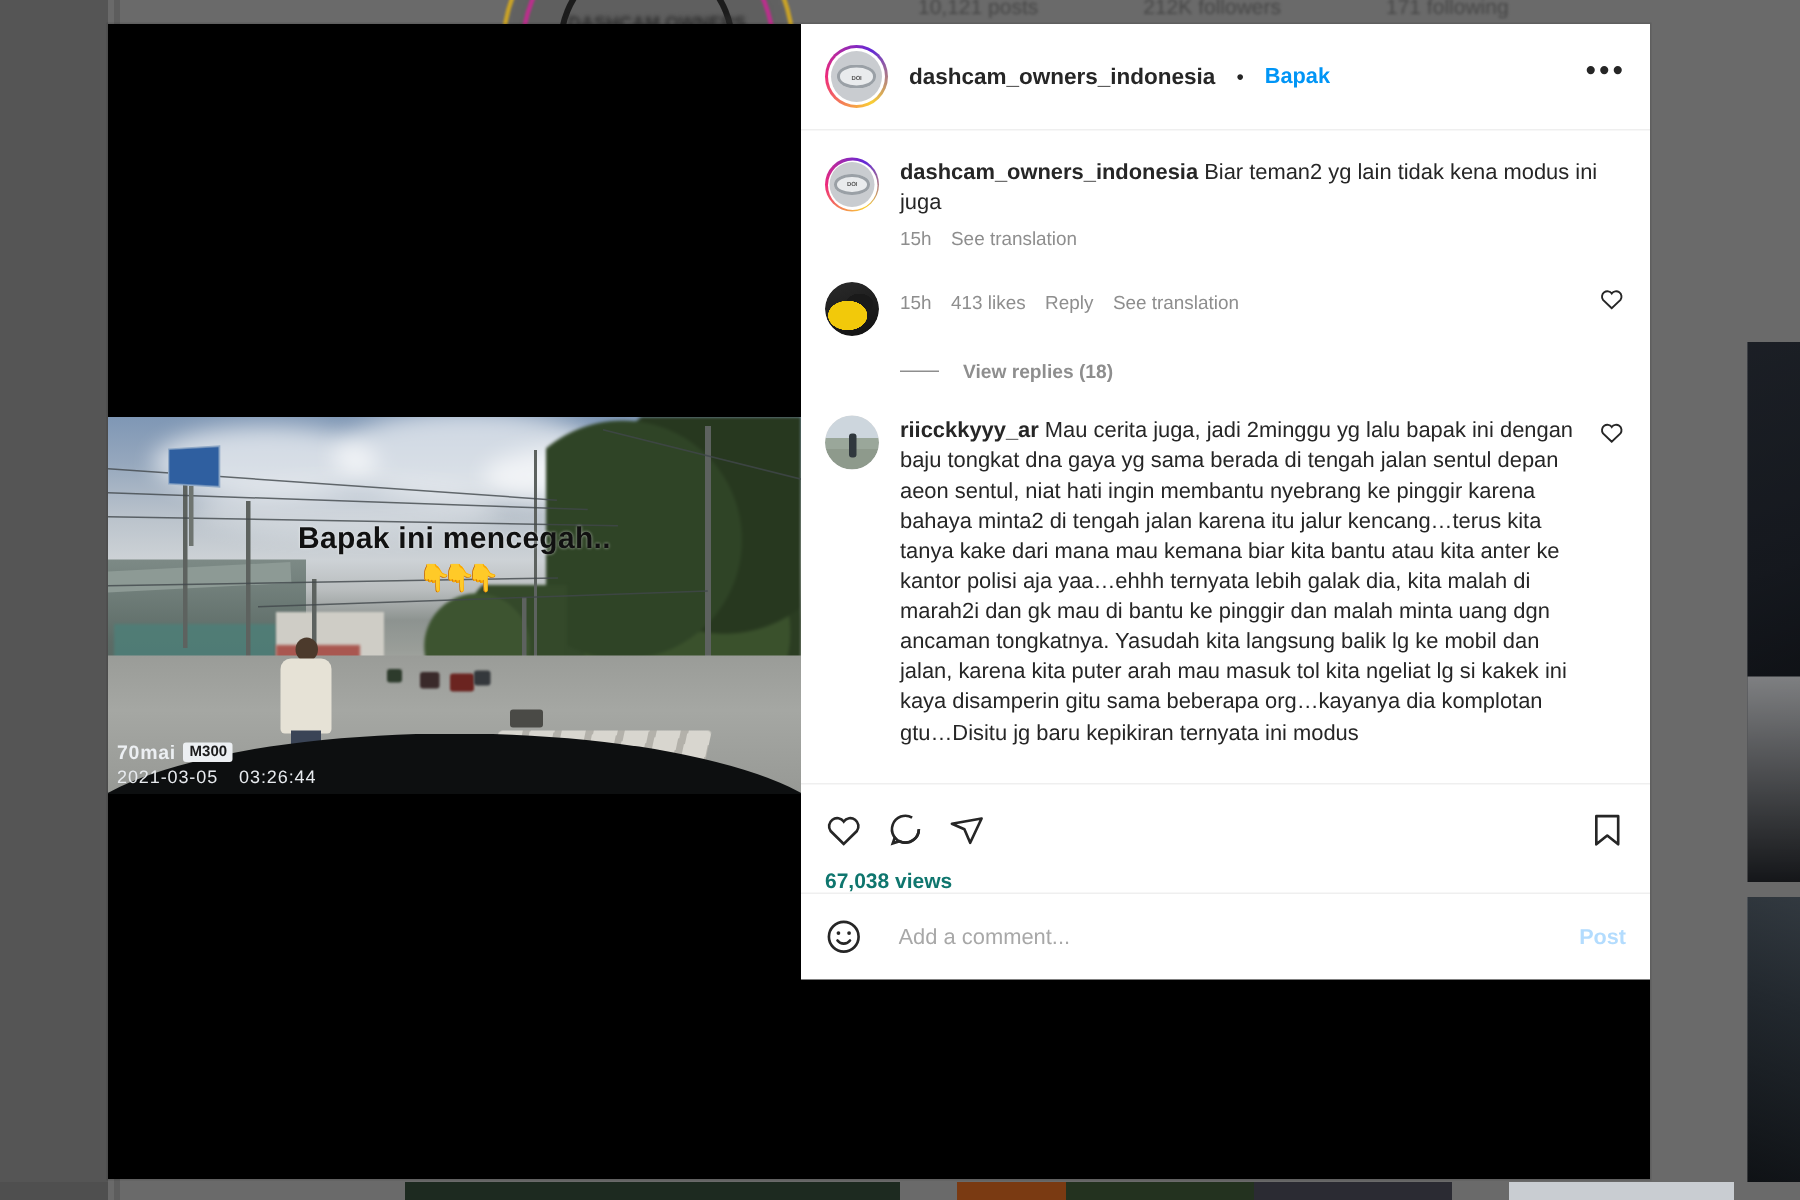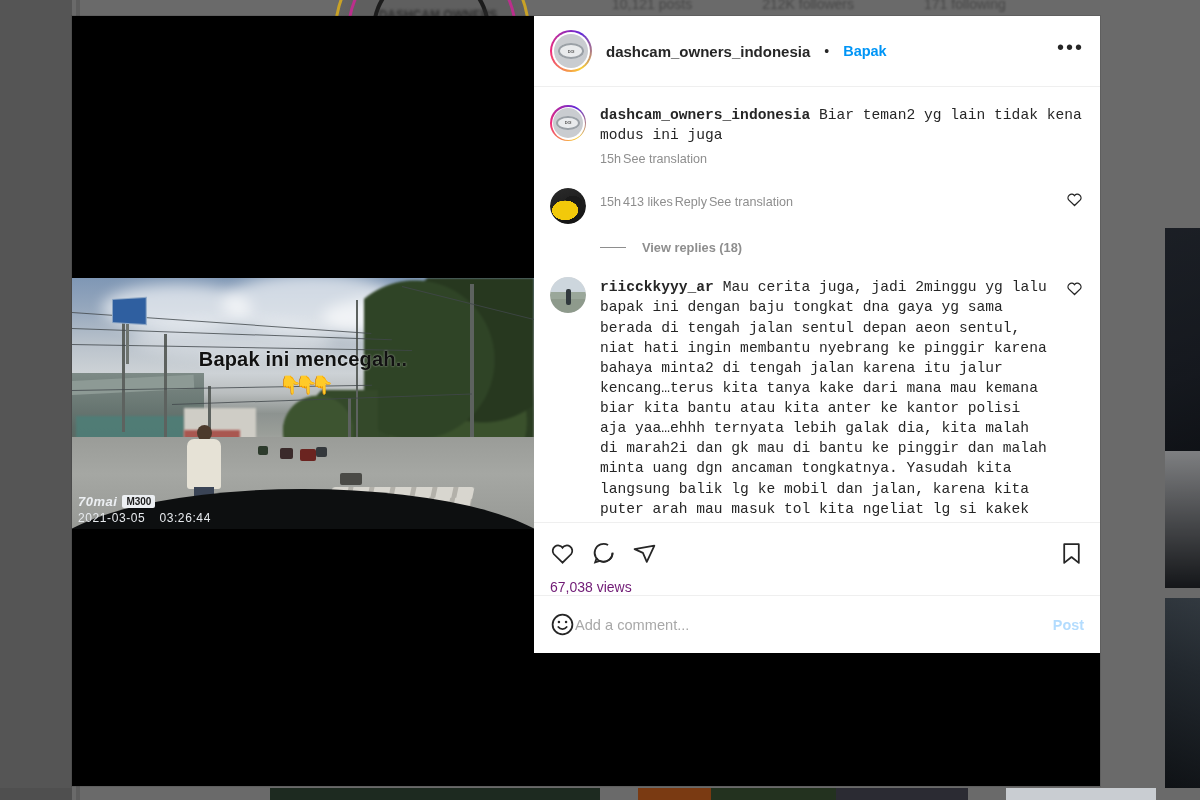--- a/index.html
+++ b/index.html
@@ -181,21 +181,21 @@
   }
   #caption-arrows{
     position:absolute; left:0; right:0; top:96px; text-align:center;
     font-size:18px; letter-spacing:10px; color:#e8840f;
   }
   .arrow-glyph{ display:inline-block; width:16px; }
   
   #wm {
     position:absolute; left:6px; bottom:20px; display:flex; align-items:center; gap:5px;
   }
-  #wm-brand{ color:#eceff2; font-size:13px; font-weight:bold; letter-spacing:.5px; font-style:italic;}
+  #wm-brand{ color:#eceff2; font-size:13px; font-weight:bold; letter-spacing:.5px; }
   #wm-model{
     color:#1a1a1a; background:#eceff2; font-size:10px; font-weight:bold;
     padding:0 4px; border-radius:2px; line-height:13px;
   }
   #wm-ts{
     position:absolute; left:6px; bottom:4px; color:#e7eaee;
     font-size:12px; letter-spacing:.6px;
     font-family:Liberation Sans, sans-serif;
   }
   #wm-ts .sp{ display:inline-block; width:14px;}
@@ -272,50 +272,50 @@
       linear-gradient(180deg,#cdd6dd 0 42%, #9aa79a 42% 62%, #8e9a8c 62% 100%),
       #b9c2c7;
     position:relative;
   }
   .ava-person::after{
     content:""; position:absolute; left:45%; top:34%;
     width:12%; height:44%; background:#30383d; border-radius:2px;
   }
   .cmt-body{ flex:1 1 auto; min-width:0; }
   .cmt-text{
-    font-size:14.6px; line-height:1.38; color:#262626; word-wrap:break-word;font-family:Liberation Mono, monospace;
+    font-size:14.6px; line-height:1.38; color:#262626; word-wrap:break-word;
   }
   .cmt-user{ font-weight:bold; color:#262626; }
   .cmt-meta{
-    margin-top:7px; display:flex; gap:2px; align-items:flex-start;
+    margin-top:7px; display:flex; gap:13px; align-items:flex-start;
     font-size:12.6px; color:#8e8e8e;
   }
   .cmt-meta span{ cursor:pointer; }
   .cmt-meta .plain{ cursor:default; }
   .cmt-like{
     flex:0 0 18px; width:18px; padding-top:3px; color:#262626;
   }
   .view-replies{
     display:flex; align-items:center; gap:16px; margin:-6px 0 22px 50px;
     font-size:12.8px; color:#8e8e8e; font-weight:bold; cursor:pointer;
   }
   .repl-line{ width:26px; height:1px; background:#8e8e8e; display:inline-block;}
 
   
   #actions-wrap{ border-top:1px solid #efefef; padding:6px 16px 0 16px; }
   #action-row{ display:flex; align-items:center; height:48px; }
   .act-icon{ margin-right:16px; cursor:pointer; color:#262626; display:flex;}
   #save-icon{ margin-left:auto; margin-right:0; }
-  #views{ font-size:14px; font-weight:normal; color:#701a75; margin-top:2px; }
+  #views{ font-size:14px; font-weight:bold; color:#0f766e; margin-top:2px; }
   #timestamp{ font-size:10.6px; color:#8e8e8e; letter-spacing:.3px; margin-top:8px; padding-bottom:14px;}
 
   
   #add-comment{
     border-top:1px solid #efefef; height:58px; flex:0 0 58px;
-    display:flex; align-items:center; padding:0 16px; gap:0;
+    display:flex; align-items:center; padding:0 16px; gap:24px;
   }
   #emoji-btn{ cursor:pointer; display:flex; }
   #comment-input{
     flex:1 1 auto; border:none; outline:none; font-size:14.6px;
     color:#262626; font-family:inherit; background:transparent;
   }
   #comment-input::placeholder{ color:#a8a8a8; }
   #post-btn{
     color:#b3dcfe; font-size:14.4px; font-weight:bold; cursor:pointer;
     background:none; border:none; font-family:inherit;

